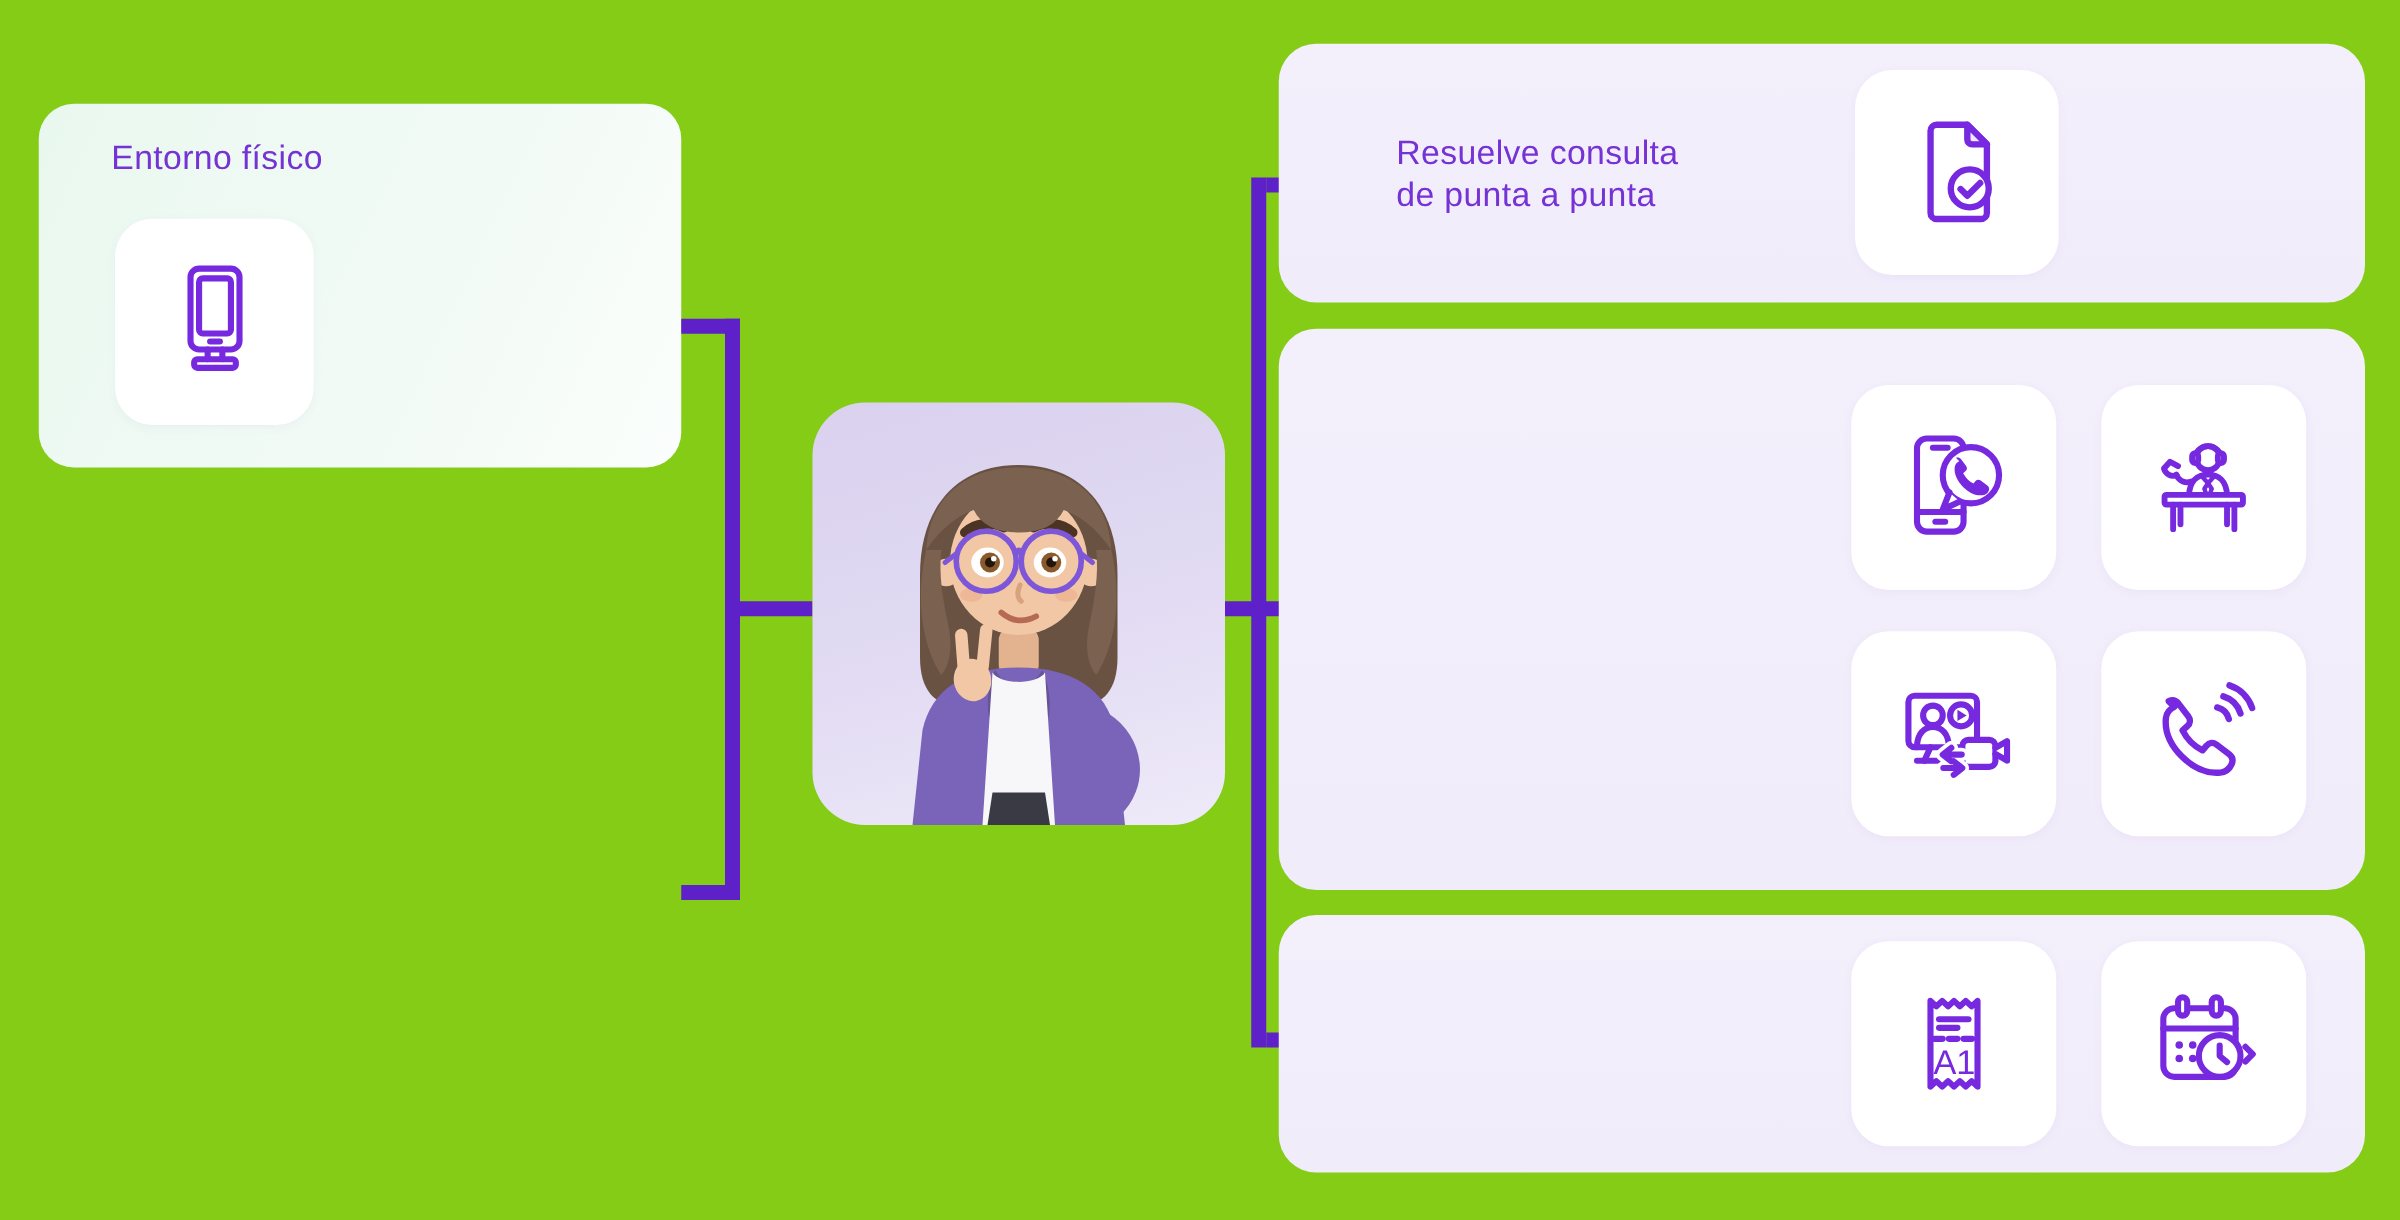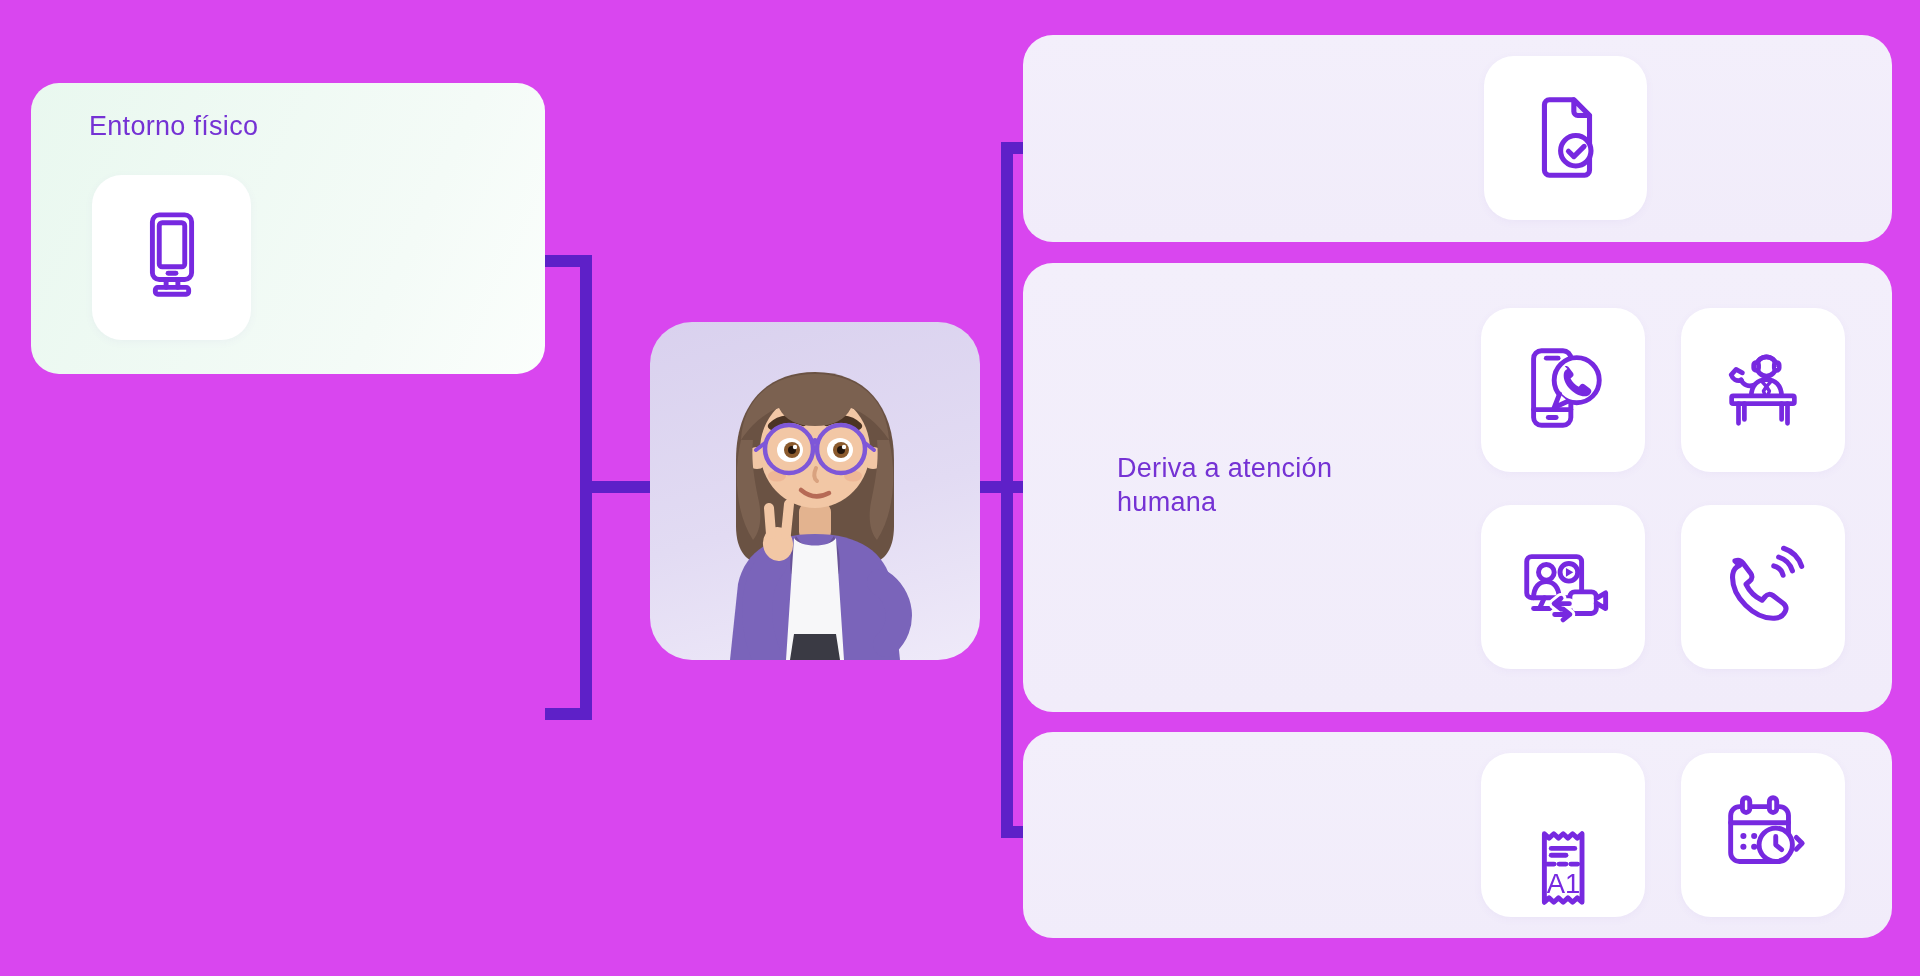--- a/index.html
+++ b/index.html
@@ -1,17 +1,17 @@
 <!DOCTYPE html>
 <html><head>
 <meta charset="utf-8">
 <style>
   html,body{margin:0;padding:0;background:#ffffff;}
   #stage{
-    position:relative;width:1920px;height:976px;background:#d946ef;
+    position:relative;width:1920px;height:976px;background:#84cc16;
     font-family:"Liberation Sans",sans-serif;overflow:hidden;
   }
   .panel{position:absolute;border-radius:28px;}
   .panel-physical{left:31px;top:83px;width:514px;height:291px;
     background:linear-gradient(115deg,#e9f8ef 0%,#f4fbf7 70%,#fbfefc 100%);}
   .panel-digital{left:31px;top:395px;width:514px;height:496px;
     background:linear-gradient(115deg,#e7f5fb 0%,#f1f9fd 70%,#f8fcfe 100%);}
   .rpanel{position:absolute;left:1023px;width:869px;border-radius:30px;
     background:linear-gradient(180deg,#f3effb 0%,#f1ecfa 100%);}
   .rp1{top:35px;height:207px;}
@@ -31,21 +31,21 @@
   .panel-physical .card{left:61px;top:92px;width:159px;height:165px;}
   .g11{left:61px;top:101px;width:159px;height:163px;}
   .g12{left:260px;top:101px;width:159px;height:163px;}
   .g21{left:61px;top:303px;width:159px;height:163px;}
   .g22{left:260px;top:303px;width:159px;height:163px;}
   .rp1 .card{left:461px;top:21px;width:163px;height:164px;}
   .r11{left:458px;top:45px;width:164px;height:164px;}
   .r12{left:658px;top:45px;width:164px;height:164px;}
   .r21{left:458px;top:242px;width:164px;height:164px;}
   .r22{left:658px;top:242px;width:164px;height:164px;}
-  .r31{left:458px;top:21px;width:164px;height:164px;align-items:flex-end;}
+  .r31{left:458px;top:21px;width:164px;height:164px;}
   .r32{left:658px;top:21px;width:164px;height:164px;}
   .rp1 .ptitle{left:94px;top:70px;}
   .rp2 .ptitle{left:94px;top:188px;}
   .rp3 .ptitle{left:94px;top:69px;}
   .conn{position:absolute;background:#5e20c8;}
   .cv-left{left:580px;top:255px;width:12px;height:465px;}
   .cs-fisico{left:545px;top:255px;width:47px;height:12px;}
   .cs-digital{left:545px;top:708px;width:47px;height:12px;}
   .ch-left{left:592px;top:481px;width:58px;height:12px;}
   .ch-right{left:978px;top:481px;width:56px;height:12px;}
@@ -227,34 +227,34 @@
       <path d="M91,118 c-8,34 -5,74 12,100 c7,-8 9,-22 6,-38 c-5,-24 -8,-42 -6,-62 z" fill="#7b6150"></path>
       <path d="M239,118 c8,34 5,74 -12,100 c-7,-8 -9,-22 -6,-38 c5,-24 8,-42 6,-62 z" fill="#7b6150"></path>
       <path d="M118,338 c-16,-36 -14,-76 4,-96" stroke="#7a64ba" stroke-width="30" fill="none" stroke-linecap="round"></path>
       <ellipse cx="128" cy="222" rx="15" ry="17" fill="#f2c7a5" transform="rotate(-10 128 222)"></ellipse>
       <path d="M121,212 l-2,-26" stroke="#f2c7a5" stroke-width="10" stroke-linecap="round" fill="none"></path>
       <path d="M136,212 l3,-30" stroke="#f2c7a5" stroke-width="10" stroke-linecap="round" fill="none"></path>
     </svg>
   </div>
 
   <div class="rpanel rp1">
+    <div class="ptitle">
+      <div>Resuelve consulta</div>
+      <div>de punta a punta</div>
+    </div>
     <div class="card">
       <span class="icon">
         <svg viewBox="0 0 100 100">
             <use href="#i-doc"></use>
           </svg>
       </span>
     </div>
   </div>
 
   <div class="rpanel rp2">
-    <div class="ptitle">
-      <div>Deriva a atención</div>
-      <div>humana</div>
-    </div>
     <div class="card r11">
       <span class="icon">
         <svg viewBox="0 0 100 100">
             <use href="#i-wa"></use>
           </svg>
       </span>
     </div>
     <div class="card r12">
       <span class="icon">
         <svg viewBox="0 0 100 100">

